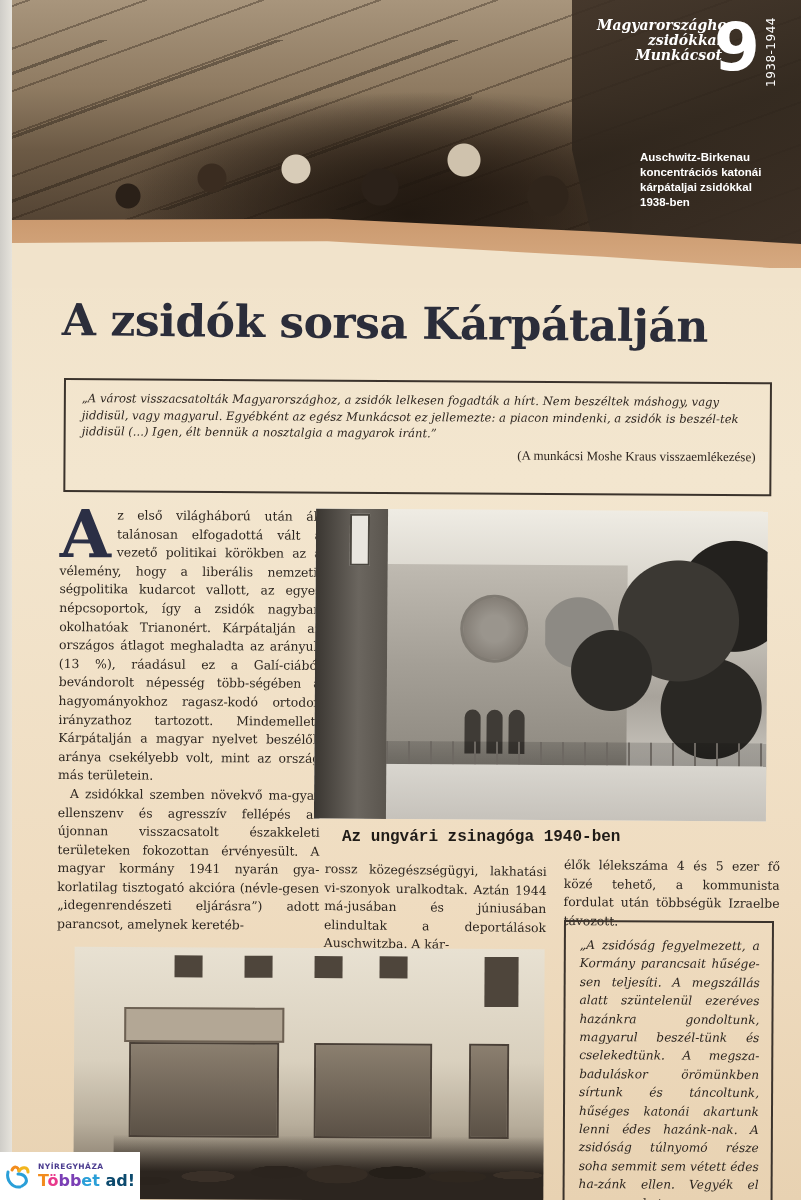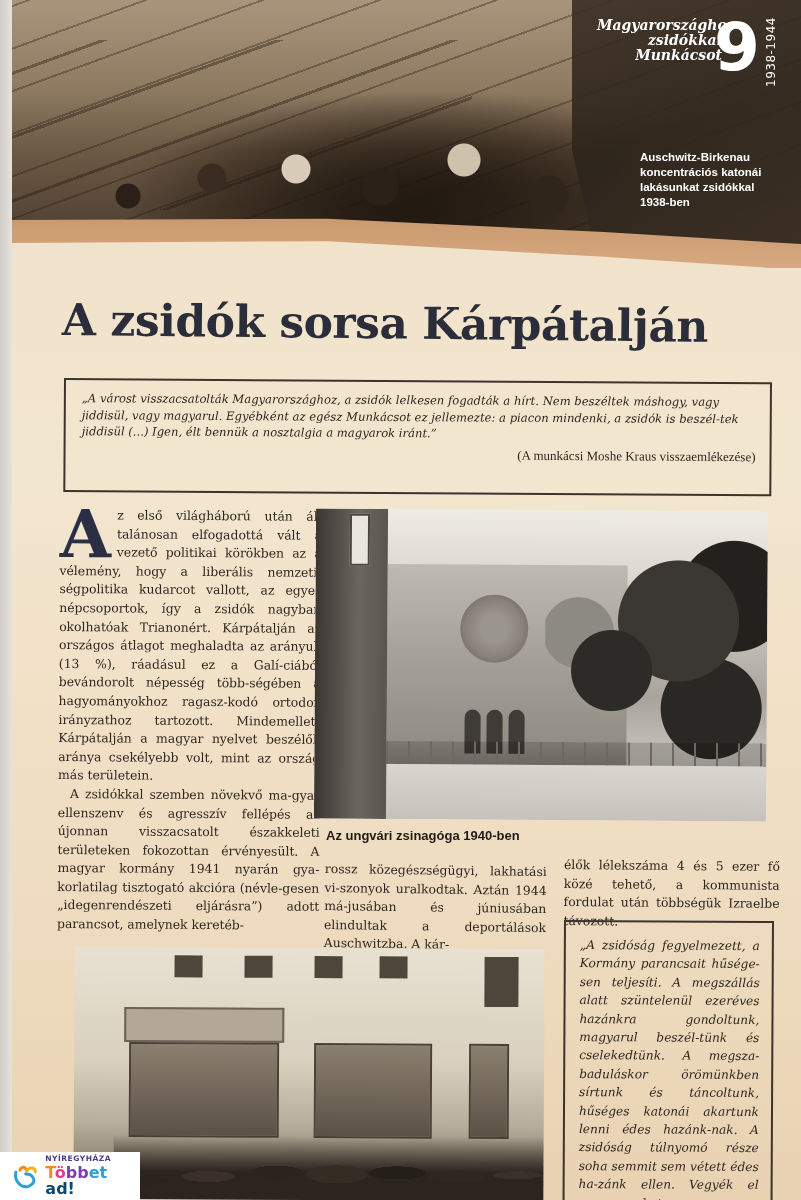--- a/index.html
+++ b/index.html
@@ -156,23 +156,23 @@
   }
   .photo-syn .street {
     position: absolute; left: 50px; top: 255px; width: 402px; height: 55px;
     background: linear-gradient(180deg, #d9d6cf, #c6c2bb);
   }
   .photo-syn .fence {
     position: absolute; left: 72px; top: 232px; width: 380px; height: 26px;
     background: repeating-linear-gradient(90deg, #6d6862 0 2px, transparent 2px 22px), linear-gradient(180deg, rgba(0,0,0,.15), rgba(0,0,0,.25));
   }
   .photo-caption {
-    position: absolute; left: 314px; top: 828px;
-    font-family: Liberation Sans, sans-serif; font-weight: bold;
-    font-size: 13px; color: #1f1b17;
+    position: absolute; left: 330px; top: 828px;
+    font-family: Liberation Mono, monospace; font-weight: bold;
+    font-size: 16px; color: #1f1b17;
   }
 
   
   .mid-col {
     position: absolute; left: 313px; top: 860px; width: 222px;
     font-family: "DejaVu Serif", serif; font-size: 12.4px; line-height: 18.6px;
     color: #2d2620; text-align: justify;
     transform: rotate(.8deg); transform-origin: left top;
   }
   
@@ -222,21 +222,21 @@
       radial-gradient(ellipse at 52% 72%, #352c24 0 30px, transparent 31px),
       radial-gradient(ellipse at 66% 70%, #251f19 0 28px, transparent 29px),
       radial-gradient(ellipse at 80% 74%, #2f271f 0 28px, transparent 29px),
       radial-gradient(ellipse at 94% 72%, #3a3027 0 24px, transparent 25px),
       linear-gradient(180deg, transparent 30%, #2c251f 70%);
   }
 
   
   .logo {
     position: absolute; left: 0; top: 1152px; width: 140px; height: 48px;
-    background: #ffffff; display: flex; align-items: center; padding-left: 12px; gap: 6px;
+    background: #ffffff; display: flex; align-items: center; padding-left: 4px; gap: 6px;
   }
   .logo-mark {
     width: 28px; height: 28px; position: relative;
   }
   .logo-text { display: flex; flex-direction: column; line-height: 1; }
   .logo-city {
     font-family: "DejaVu Sans", sans-serif; font-weight: bold; font-size: 7.5px;
     color: #4a3b8f; letter-spacing: .5px;
   }
   .logo-slogan {
@@ -266,21 +266,21 @@
     <div>Magyarországhoz</div>
     <div>zsidókkal</div>
     <div>Munkácsot</div>
   </div>
   <div class="series-number">9</div>
   <div class="series-years">1938-1944</div>
 
   <div class="header-caption">
     <div>Auschwitz-Birkenau</div>
     <div>koncentrációs katonái</div>
-    <div>lakásunkat zsidókkal</div>
+    <div>kárpátaljai zsidókkal</div>
     <div>1938-ben</div>
   </div>
 
   <div class="header-band"></div>
   <div class="header-band-cream"></div>
 
   <h1 class="main-title">A zsidók sorsa Kárpátalján</h1>
 
   <div class="quote-box">
     <div class="quote-text">„A várost visszacsatolták Magyarországhoz, a zsidók lelkesen fogadták a hírt. Nem beszéltek máshogy, vagy jiddisül, vagy magyarul. Egyébként az egész Munkácsot ez jellemezte: a piacon mindenki, a zsidók is beszél-tek jiddisül (...) Igen, élt bennük a nosztalgia a magyarok iránt.”</div>

